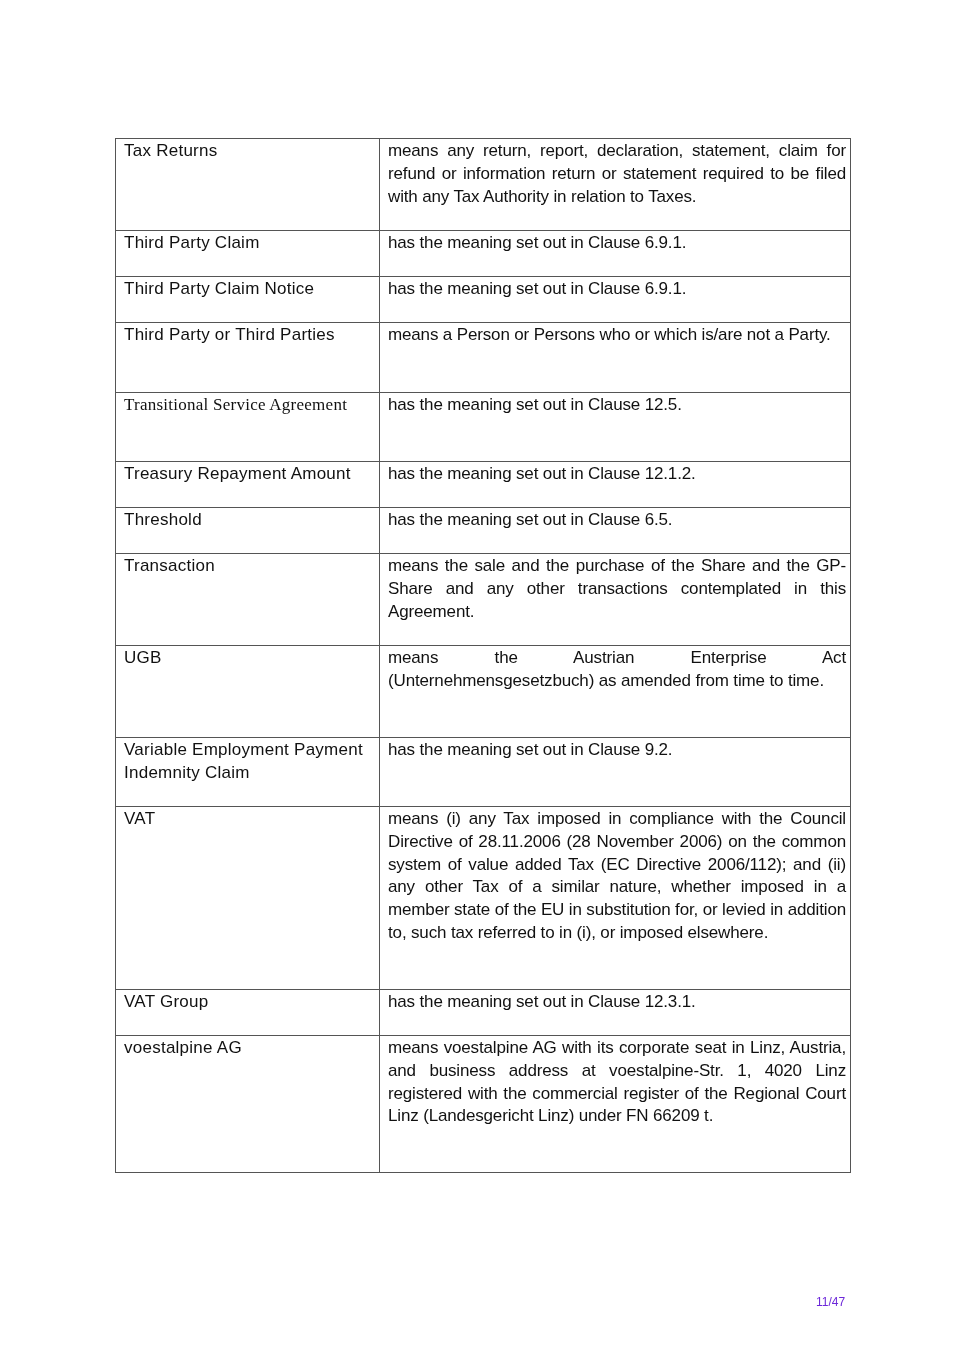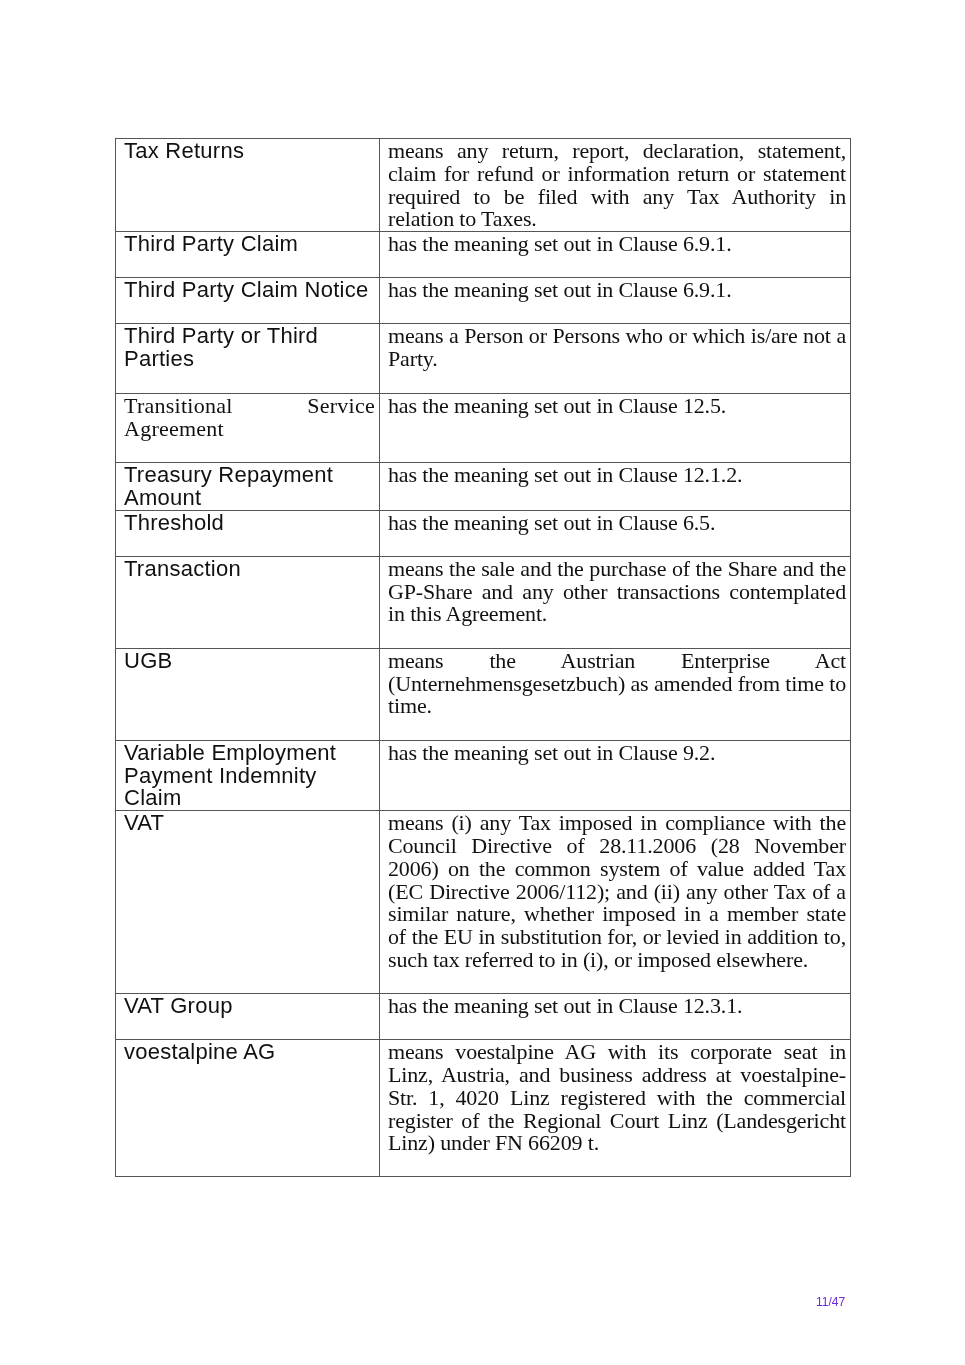--- a/index.html
+++ b/index.html
@@ -25,38 +25,37 @@
       position: absolute;
       left: 115px;
       top: 138px;
       width: 736px;
       border-collapse: collapse;
       table-layout: fixed;
     }
     table.defs td {
       border: 1px solid #555555;
       vertical-align: top;
-      font-size: 22px;
+      font-size: 17px;
       line-height: 22.8px;
       padding: 1px 4px 0 8px;
       box-sizing: border-box;
     }
     table.defs td.term {
       width: 264px;
       letter-spacing: 0.25px;
     }
     table.defs td.term.justify {
       text-align: justify;
       text-align-last: auto;
       font-family: Liberation Serif, serif;
     }
     table.defs td.def {
       text-align: justify;
       letter-spacing: -0.15px;
-      font-family: Liberation Serif, serif;
     }
     .page-number {
       position: absolute;
       left: 816px;
       top: 1295px;
       font-size: 12px;
       color: #6d28d9;
     }
   </style>
 </head>

